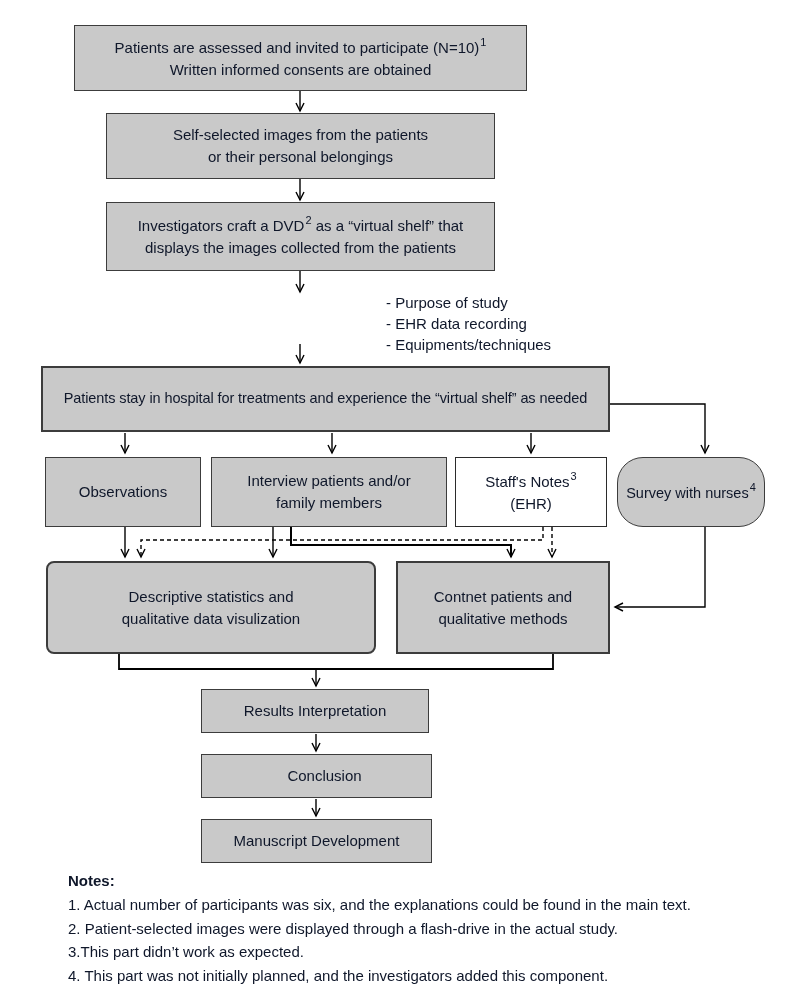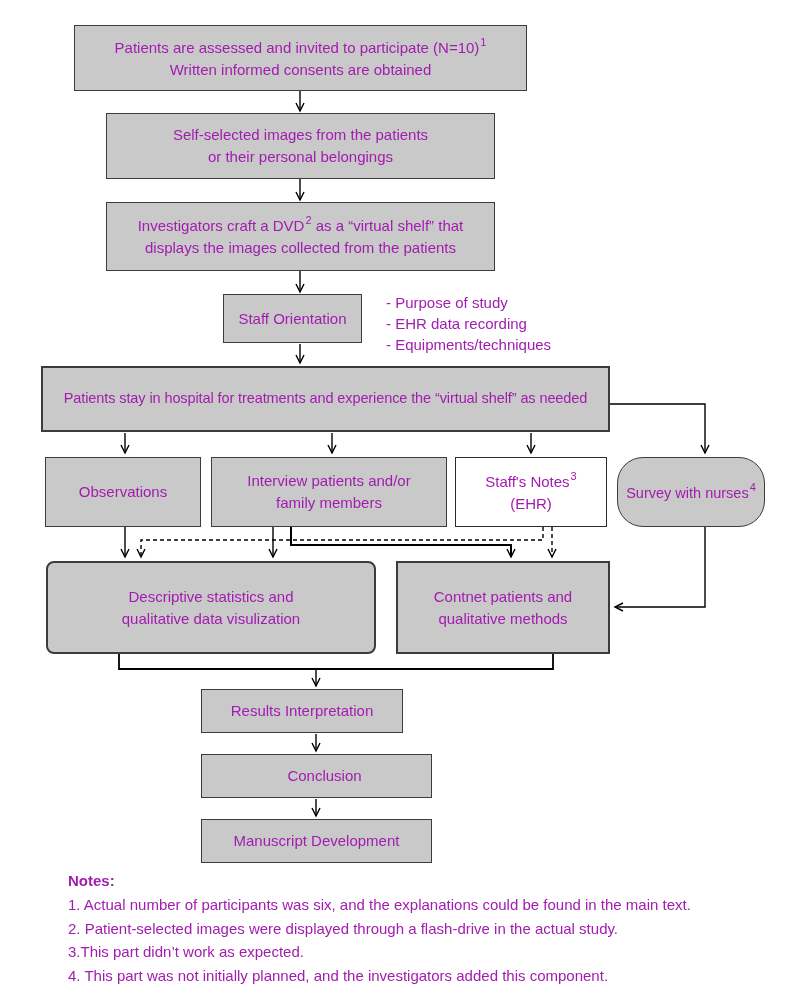--- a/index.html
+++ b/index.html
@@ -2,21 +2,21 @@
 <html><head>
 <meta charset="utf-8">
 <style>
   html, body { margin: 0; padding: 0; background: #ffffff; }
   #canvas {
     position: relative;
     width: 803px;
     height: 1006px;
     background: #ffffff;
     font-family: "Liberation Sans", "DejaVu Sans", sans-serif;
-    color: #a21caf;
+    color: #0f172a;
     overflow: hidden;
   }
   svg.lines { position: absolute; left: 0; top: 0; width: 803px; height: 1006px; }
   .box {
     position: absolute;
     background: #c9c9c9;
     border: 1.6px solid #3c3c3c;
     display: flex;
     flex-direction: column;
     align-items: center;
@@ -82,23 +82,20 @@
   <div class="box" style="left:106px; top:113px; width:389px; height:66px;">
     <div class="nowrap">Self-selected images from the patients</div>
     <div class="nowrap">or their personal belongings</div>
   </div>
 
   <div class="box" style="left:106px; top:202px; width:389px; height:69px;">
     <div class="nowrap"><span>Investigators craft a DVD</span><sup class="fn">2</sup><span> as a “virtual shelf” that</span></div>
     <div class="nowrap">displays the images collected from the patients</div>
   </div>
 
-  <div class="box" style="left:223px; top:294px; width:139px; height:49px;">
-    <div class="nowrap">Staff Orientation</div>
-  </div>
 
   <div class="sidelist" style="left:386px; top:292px;">
     <div>- Purpose of study</div>
     <div>- EHR data recording</div>
     <div>- Equipments/techniques</div>
   </div>
 
   <div class="box thick" style="left:41px; top:366px; width:569px; height:66px; font-size:14.5px; letter-spacing:-0.1px;">
     <div class="nowrap">Patients stay in hospital for treatments and experience the “virtual shelf” as needed</div>
   </div>
@@ -124,21 +121,21 @@
   <div class="box thick" style="left:46px; top:561px; width:330px; height:93px;border-radius:8px;">
     <div class="nowrap">Descriptive statistics and</div>
     <div class="nowrap">qualitative data visulization</div>
   </div>
 
   <div class="box thick" style="left:396px; top:561px; width:214px; height:93px;">
     <div class="nowrap">Contnet patients and</div>
     <div class="nowrap">qualitative methods</div>
   </div>
 
-  <div class="box" style="left:201px; top:689px; width:202px; height:44px;justify-content:center;">
+  <div class="box" style="left:201px; top:689px; width:228px; height:44px;justify-content:center;">
     <div class="nowrap">Results Interpretation</div>
   </div>
 
   <div class="box" style="left:201px; top:754px; width:231px; height:44px;padding-left:16px;">
     <div class="nowrap">Conclusion</div>
   </div>
 
   <div class="box" style="left:201px; top:819px; width:231px; height:44px;">
     <div class="nowrap">Manuscript Development</div>
   </div>

